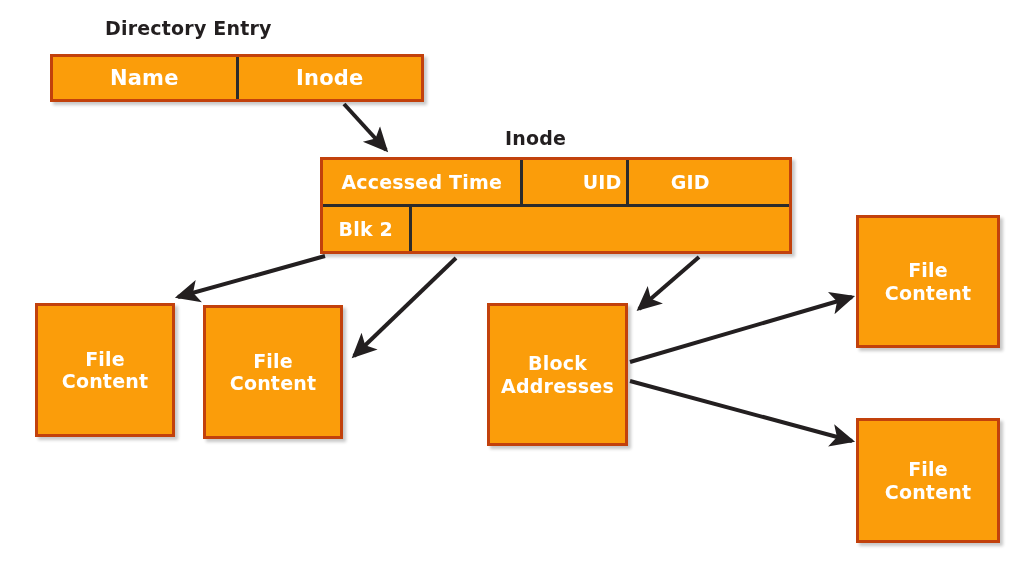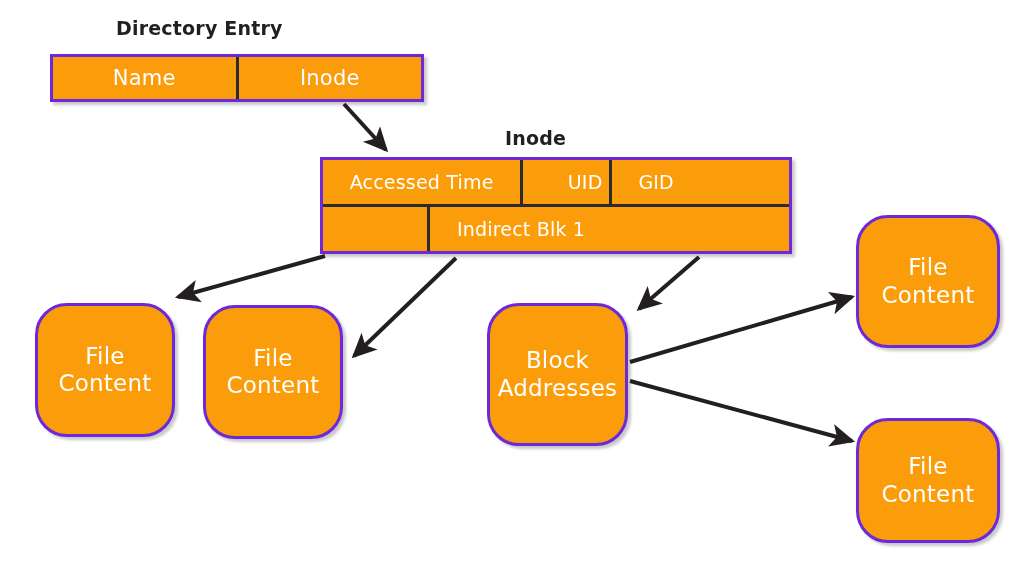--- a/index.html
+++ b/index.html
@@ -14,28 +14,28 @@
     position: relative;
     width: 1028px;
     height: 566px;
     background: #ffffff;
     overflow: hidden;
   }
   
   .box {
     position: absolute;
     background: #FB9D0A;
-    border: 3px solid #6d28d9;
+    border: 3px solid #c2410c;
     box-sizing: border-box;
     box-shadow: 3px 3px 3px rgba(0,0,0,0.22);
     display: flex;
     align-items: center;
     justify-content: center;
     color: #ffffff;
-    font-weight: 400;
+    font-weight: 700;
     text-align: center;
     line-height: 1.18;
     letter-spacing: 0.2px;
   }
   .caption {
     position: absolute;
     color: #231f20;
     font-weight: bold;
     font-size: 19px;
     letter-spacing: 0.2px;
@@ -71,21 +71,21 @@
     padding: 0;
     flex-direction: column;
     align-items: stretch;
     justify-content: flex-start;
   }
   #inode .row {
     display: flex;
     align-items: stretch;
     flex: 1 1 0;
   }
-  #inode .row.top { border-bottom: 3px solid #2b2b2b; }
+  #inode .row.top { border-bottom: 3px solid #2b2b2b; gap: 17px; }
   #inode .cell {
     display: flex;
     align-items: center;
     justify-content: center;
     font-size: 19px;
     color: #fff;
     border-right: 3px solid #2b2b2b;
     box-sizing: border-box;
   }
   #inode .cell:last-child { border-right: none; }
@@ -93,61 +93,60 @@
   #inode .row.top .c1 { width: 19%; }
   #inode .row.top .c2 { width: 19%; padding-left: 38px; }
   #inode .row.top .c3 { width: 19%; }
   #inode .row.bot .c0 { width: 19%; }
   #inode .row.bot .c1 { width: 19%; }
   #inode .row.bot .c2 { width: 23%; }
   #inode .row.bot .c3 { width: 39%; }
 
   
   .content-box {
-    font-size: 23px;
+    font-size: 19px;
     white-space: pre-line;
-    border-radius: 32px;
   }
   #fc-1 { left: 35px;  top: 303px; width: 140px; height: 134px; }
   #fc-2 { left: 203px; top: 305px; width: 140px; height: 134px; }
   #blkaddr { left: 487px; top: 303px; width: 141px; height: 143px; }
   #fc-3 { left: 856px; top: 215px; width: 144px; height: 133px; }
   #fc-4 { left: 856px; top: 418px; width: 144px; height: 125px; }
 
   #arrows {
     position: absolute;
     left: 0; top: 0;
     width: 1028px;
     height: 566px;
     pointer-events: none;
   }
 </style>
 </head>
 <body>
 
 <div id="canvas">
 
-  <div class="caption" style="left:116px; top:17px;">Directory Entry</div>
+  <div class="caption" style="left:105px; top:17px;">Directory Entry</div>
 
   <div class="caption" style="left:505px; top:127px;">Inode</div>
 
   <div class="box" id="dir-entry">
     <div class="cell name">Name</div>
     <div class="cell inode">Inode</div>
   </div>
 
   <div class="box" id="inode">
     <div class="row top">
       <div class="cell c0">Accessed Time</div>
       <div class="cell c2">UID</div>
       <div class="cell c3">GID</div>
     </div>
     <div class="row bot">
+      <div class="cell c1">Blk 2</div>
       <div class="cell c2"></div>
-      <div class="cell c3">Indirect Blk 1</div>
     </div>
   </div>
 
   <div class="box content-box" id="fc-1">File
 Content</div>
 
   <div class="box content-box" id="fc-2">File
 Content</div>
 
   <div class="box content-box" id="blkaddr">Block

